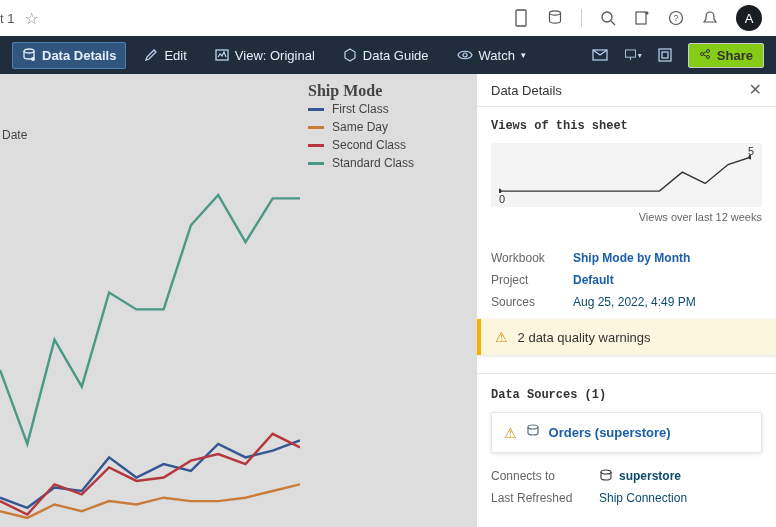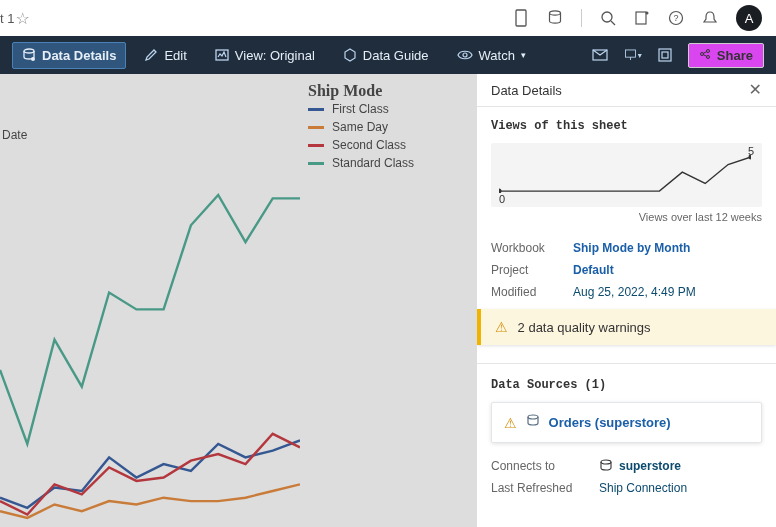--- a/index.html
+++ b/index.html
@@ -1,37 +1,37 @@
 <!DOCTYPE html>
 <html><head>
 <meta charset="utf-8">
 <style>
   * { box-sizing: border-box; margin: 0; padding: 0; }
   body { font-family: -apple-system, BlinkMacSystemFont, "Segoe UI", Arial, sans-serif; font-size: 13px; color: #333; background: #fff; width: 776px; height: 527px; overflow: hidden; position: relative; }
 
   
   .topbar { position: absolute; top: 0; left: 0; right: 0; height: 36px; background: #fff; display: flex; align-items: center; color: #666; }
-  .topbar-left { display: flex; align-items: center; gap: 1px; padding-left: 0px; }
+  .topbar-left { display: flex; align-items: center; gap: 10px; padding-left: 0px; }
   .title-frag { color: #555; font-size: 13px; }
   .star { color: #888; font-size: 16px; }
   .topbar-spacer { flex: 1; }
   .topbar-icons { display: flex; align-items: center; gap: 18px; padding-right: 14px; }
   .topbar-icons .ico { width: 16px; height: 16px; display: flex; align-items: center; justify-content: center; color: #555; font-size: 15px; }
   .divider-v { width: 1px; height: 18px; background: #ccc; }
   .avatar { width: 26px; height: 26px; border-radius: 50%; background: #1a1d21; color: #fff; display: flex; align-items: center; justify-content: center; font-size: 13px; font-weight: 500; }
 
   
   .toolbar { position: absolute; top: 36px; left: 0; right: 0; height: 38px; background: #1f2d3d; display: flex; align-items: center; padding: 0 12px; gap: 8px; }
   .tbtn { display: flex; align-items: center; gap: 6px; color: #e6eef7; font-size: 13px; padding: 6px 10px; border-radius: 2px; cursor: pointer; }
   .tbtn.active { background: #30567d; border: 1px solid #4a82b8; padding: 5px 9px; font-weight: 600; }
   .tbtn .ticon { display: inline-flex; color: #bcd5ef; }
   .toolbar-spacer { flex: 1; }
   .tool-right { display: flex; align-items: center; gap: 14px; }
   .tool-right .ico { color: #bcd5ef; width: 18px; height: 18px; display:flex; align-items:center; justify-content:center; }
-  .share-btn { background: #d946ef; color: #333; border: 1px solid #ccc; border-radius: 2px; padding: 4px 10px; display: flex; align-items: center; gap: 6px; font-size: 13px; cursor: pointer; font-weight: 600; }
+  .share-btn { background: #84cc16; color: #333; border: 1px solid #ccc; border-radius: 2px; padding: 4px 10px; display: flex; align-items: center; gap: 6px; font-size: 13px; cursor: pointer; font-weight: 600; }
 
   
   .content { position: absolute; top: 74px; left: 0; right: 0; bottom: 0; display: flex; }
 
   
   .viz-pane { position: relative; flex: 1; background: #fff; overflow: hidden; }
   .dim { position:absolute; inset:0; background: rgba(120,120,120,0.25); pointer-events:none; z-index: 5; }
 
   .legend-title { position: absolute; top: 8px; left: 308px; font-size: 16px; font-weight: 700; color: #333; font-family: Liberation Serif, serif; }
   .legend { position: absolute; top: 28px; left: 308px; font-size: 12px; color: #333; }
@@ -47,21 +47,21 @@
   .side-header { display: flex; align-items: center; justify-content: space-between; padding: 8px 14px; border-bottom: 1px solid #e5e5e5; font-size: 13px; color: #333; }
   .close-x { font-size: 16px; color: #666; cursor: pointer; line-height: 1; }
 
   .side-body { padding: 12px 14px 10px 14px; overflow-y: auto; flex: 1; }
   .section-title { font-size: 12px; color: #333; font-weight: 600; margin-bottom: 10px; font-family: Liberation Mono, monospace; }
 
   .sparkbox { background: #f4f4f4; border-radius: 2px; padding: 6px 8px; position: relative; height: 64px; margin-bottom: 4px; }
   .spark-max { position: absolute; top: 2px; right: 8px; font-size: 11px; color: #333; }
   .spark-min { position: absolute; bottom: 2px; left: 8px; font-size: 11px; color: #333; }
   .spark-svg { position: absolute; top: 12px; left: 8px; right: 8px; bottom: 14px; }
-  .spark-note { text-align: right; font-size: 11px; color: #666; margin-bottom: 14px; }
+  .spark-note { text-align: right; font-size: 11px; color: #666; margin-bottom: 24px; }
 
   .meta-row { display: flex; font-size: 12px; padding: 4px 0; }
   .meta-label { width: 82px; color: #666; }
   .meta-val { color: #0c4a6e; }
   .meta-val.link { color: #1a5fa8; font-weight: 600; }
 
   .warn-banner { margin: 6px -14px 0 -14px; padding: 10px 14px; background: #fdf6df; border-left: 4px solid #f0b400; display: flex; align-items: center; gap: 10px; font-size: 13px; color: #333; box-shadow: 0 1px 3px rgba(0,0,0,0.12); }
   .warn-icon { color: #d08b00; font-size: 14px; }
 
   .section-sep { height: 1px; background: #e5e5e5; margin: 18px -14px 14px -14px; }
@@ -251,21 +251,21 @@
 
       <div class="meta-row">
           <span class="meta-label">Workbook</span>
           <span class="meta-val link">Ship Mode by Month</span>
         </div>
       <div class="meta-row">
           <span class="meta-label">Project</span>
           <span class="meta-val link">Default</span>
         </div>
       <div class="meta-row">
-          <span class="meta-label">Modified</span>
+          <span class="meta-label">Sources</span>
           <span class="meta-val">Aug 25, 2022, 4:49 PM</span>
         </div>
 
       <div class="warn-banner">
         <span class="warn-icon">⚠</span>
         <span>2 data quality warnings</span>
       </div>
 
       <div class="section-sep"></div>
 

